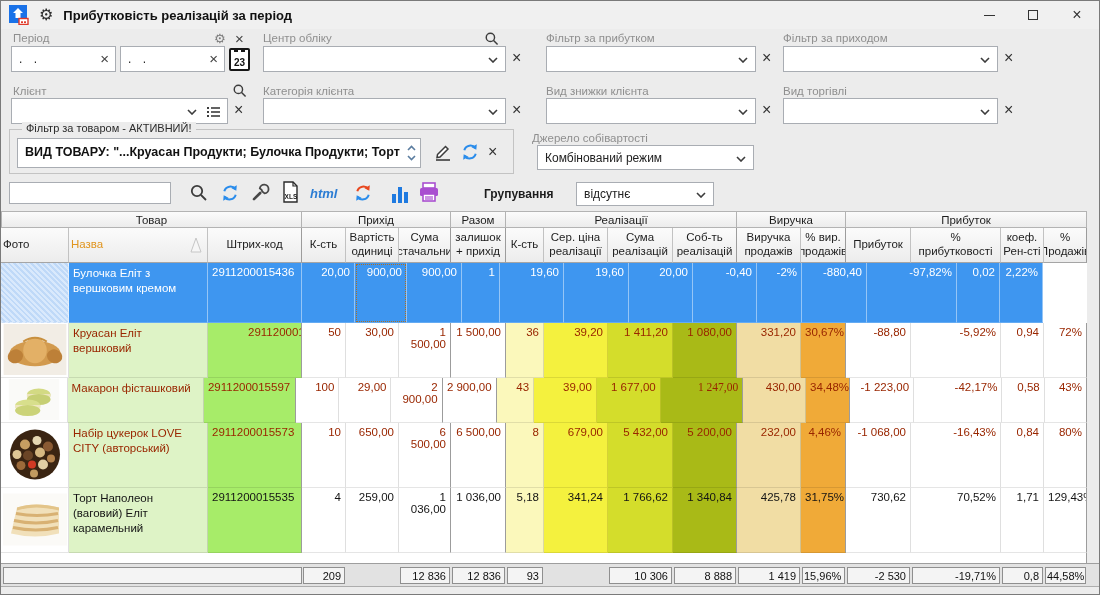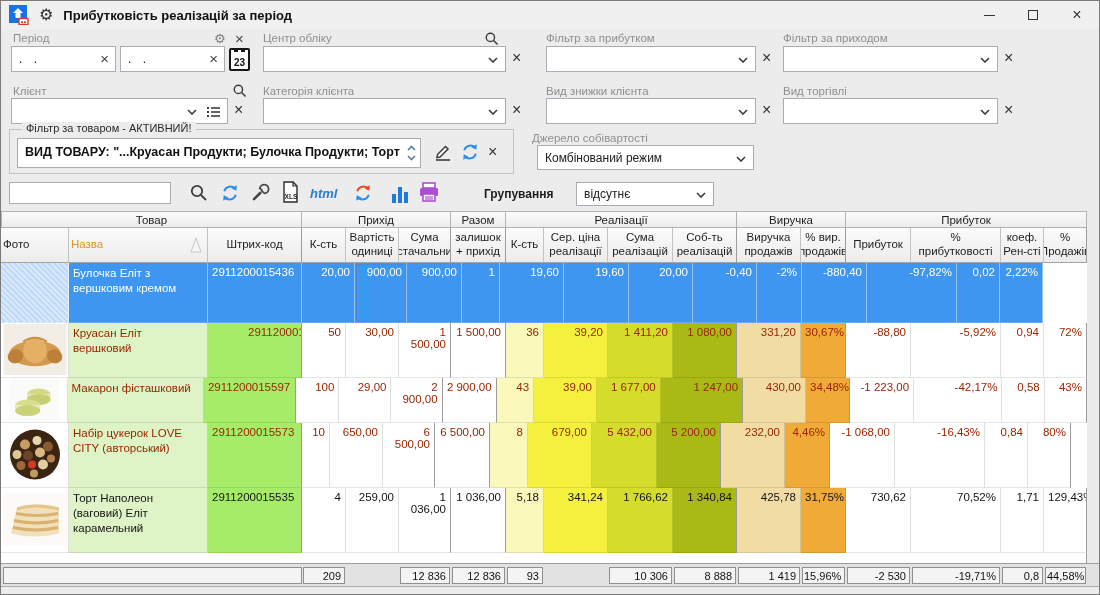--- a/index.html
+++ b/index.html
@@ -370,21 +370,21 @@
         </div>
         <div class="g-cell name-cell" style="width: 139px;">Макарон фісташковий</div>
         <div class="g-cell barcode-cell group-end" style="width: 94px;">2911200015597</div>
         <div class="g-cell num-cell" style="width: 44px;">100</div>
         <div class="g-cell num-cell" style="width: 53px;">29,00</div>
         <div class="g-cell num-cell group-end" style="width: 52px;">2 900,00</div>
         <div class="g-cell num-cell group-end" style="width: 55px;">2 900,00</div>
         <div class="g-cell num-cell" style="width: 38px; background: var(--qty-bg);">43</div>
         <div class="g-cell num-cell" style="width: 64px; background: var(--avg-price-bg);">39,00</div>
         <div class="g-cell num-cell" style="width: 65px; background: var(--sum-bg);">1 677,00</div>
-        <div class="g-cell num-cell group-end" style="width: 84px; background: var(--cost-bg);">1 247,00</div>
+        <div class="g-cell num-cell group-end" style="width: 84px; background: var(--cost-bg); font-family: Liberation Serif, serif;">1 247,00</div>
         <div class="g-cell num-cell" style="width: 64px; background: var(--revenue-bg);">430,00</div>
         <div class="g-cell num-cell group-end" style="width: 45px; background: var(--revenue-pct-bg);">34,48%</div>
         <div class="g-cell num-cell" style="width: 65px;">-1 223,00</div>
         <div class="g-cell num-cell" style="width: 90px;">-42,17%</div>
         <div class="g-cell num-cell" style="width: 43px;">0,58</div>
         <div class="g-cell num-cell group-end" style="width: 43px;">43%</div>
       </div>
       <div class="g-row st-negative" style="height: 65px;">
         <div class="g-cell photo-cell" style="width: 68px;">
           <svg width="64" height="61" viewBox="0 0 64 52" preserveAspectRatio="xMidYMid meet">
@@ -398,21 +398,21 @@
             <circle cx="37" cy="24" r="5" fill="#d7b982"></circle>
             <circle cx="48" cy="30" r="4" fill="#b4834d"></circle>
             <circle cx="18" cy="37" r="4.5" fill="#9c6a3a"></circle>
             <circle cx="29" cy="36" r="4" fill="#d23a24"></circle>
             <circle cx="40" cy="36" r="5" fill="#e2cfa4"></circle>
             <circle cx="31" cy="45" r="4" fill="#c19a60"></circle>
           </svg>
         </div>
         <div class="g-cell name-cell" style="width: 139px;">Набір цукерок LOVE CITY (авторський)</div>
         <div class="g-cell barcode-cell group-end" style="width: 94px;">2911200015573</div>
-        <div class="g-cell num-cell" style="width: 28px;">10</div>
+        <div class="g-cell num-cell" style="width: 44px;">10</div>
         <div class="g-cell num-cell" style="width: 53px;">650,00</div>
         <div class="g-cell num-cell group-end" style="width: 52px;">6 500,00</div>
         <div class="g-cell num-cell group-end" style="width: 55px;">6 500,00</div>
         <div class="g-cell num-cell" style="width: 38px; background: var(--qty-bg);">8</div>
         <div class="g-cell num-cell" style="width: 64px; background: var(--avg-price-bg);">679,00</div>
         <div class="g-cell num-cell" style="width: 65px; background: var(--sum-bg);">5 432,00</div>
         <div class="g-cell num-cell group-end" style="width: 64px; background: var(--cost-bg);">5 200,00</div>
         <div class="g-cell num-cell" style="width: 64px; background: var(--revenue-bg);">232,00</div>
         <div class="g-cell num-cell group-end" style="width: 45px; background: var(--revenue-pct-bg);">4,46%</div>
         <div class="g-cell num-cell" style="width: 65px;">-1 068,00</div>

